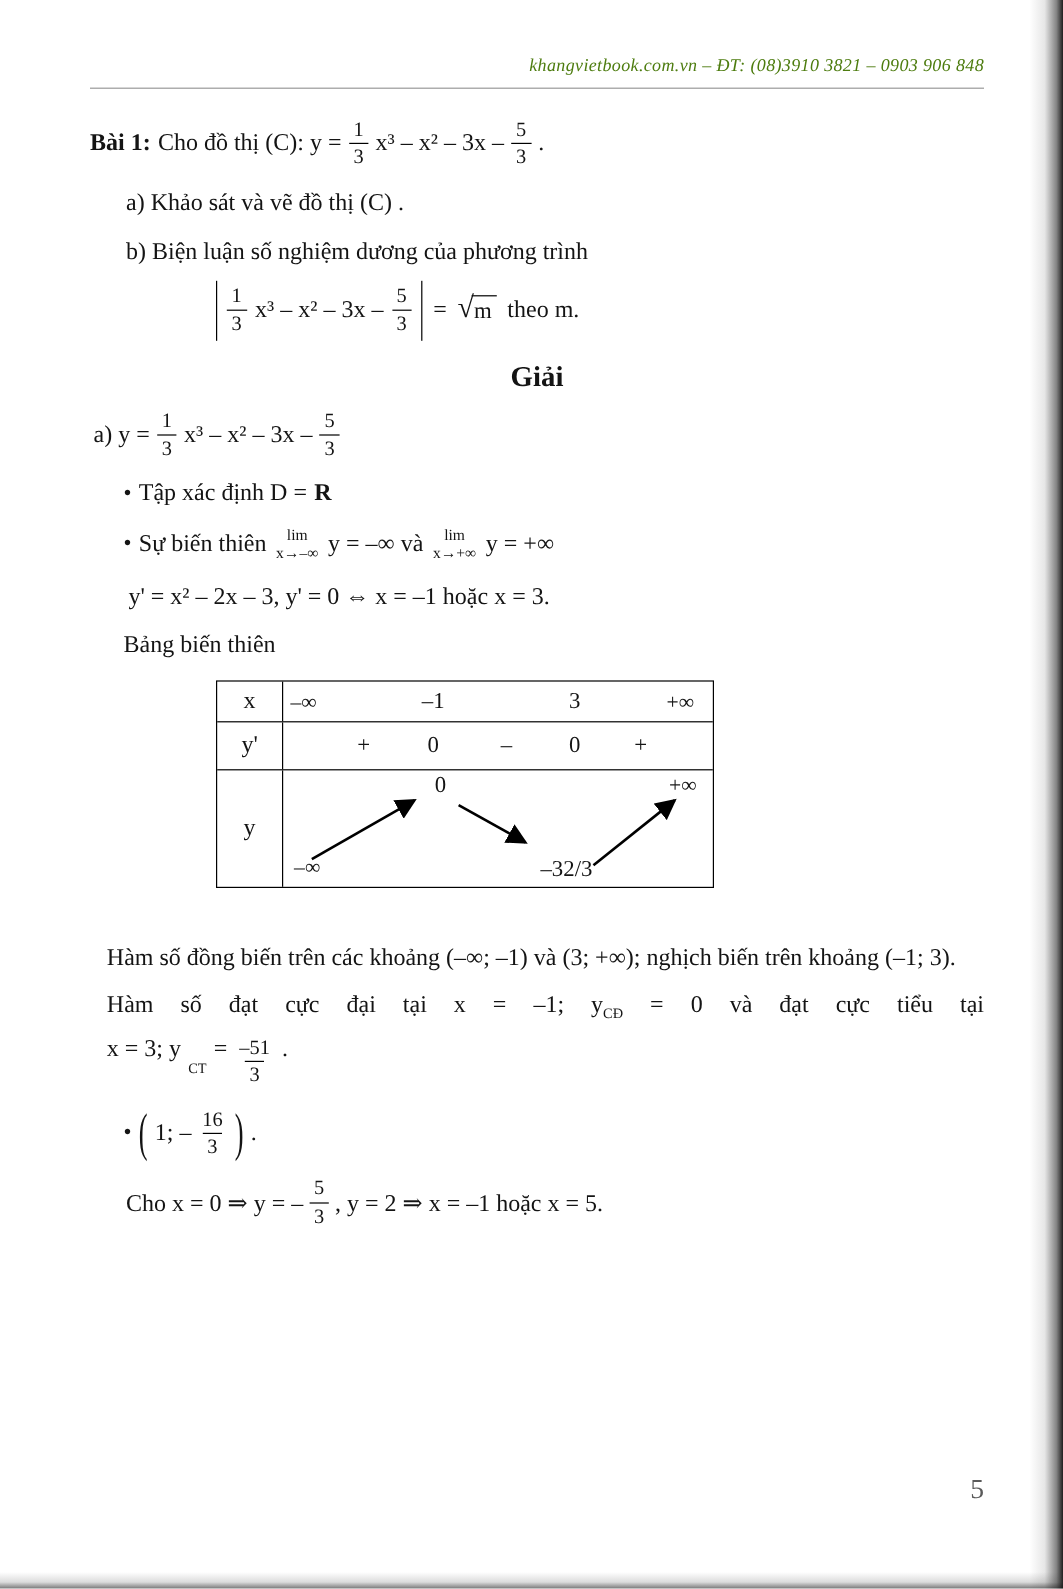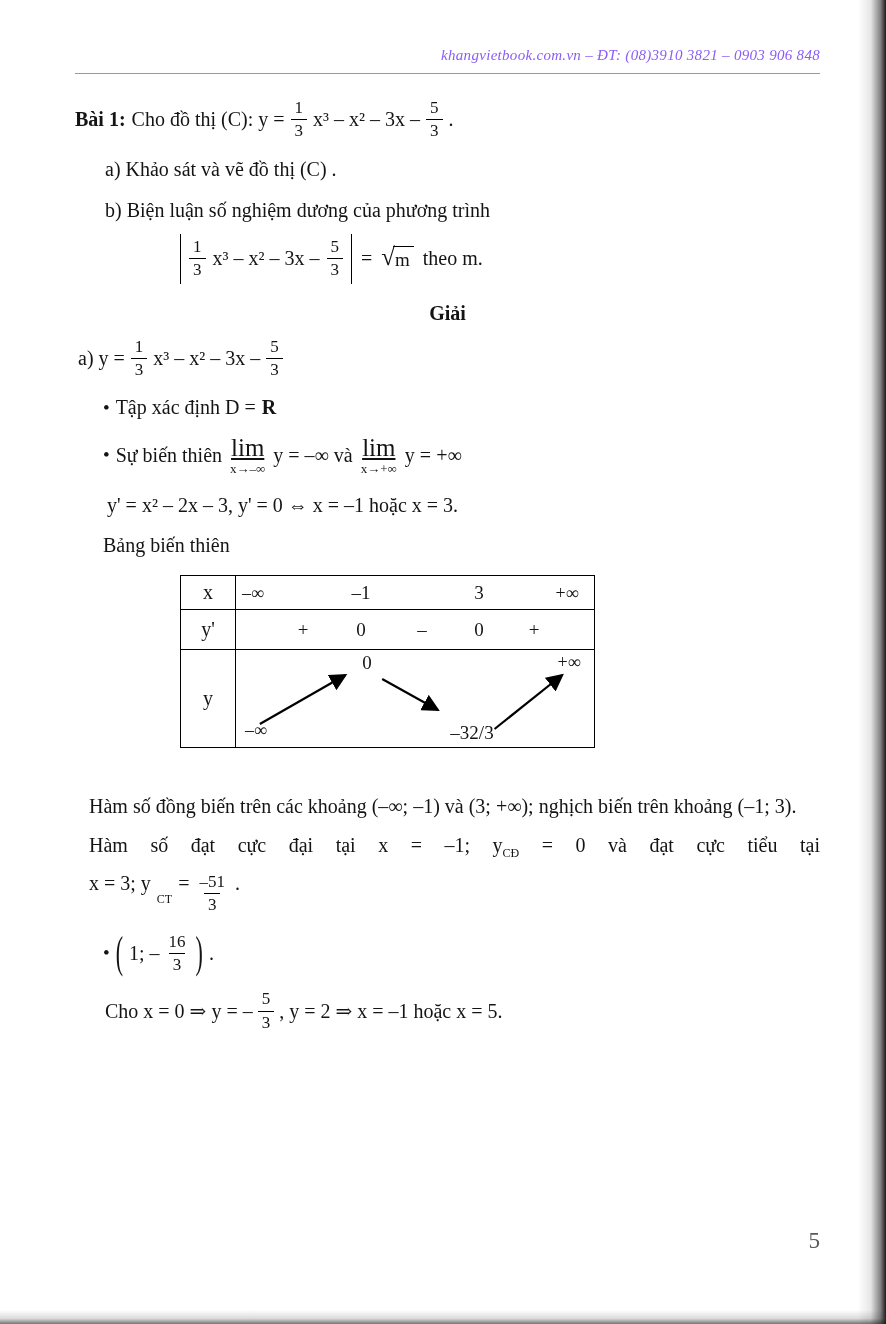--- a/index.html
+++ b/index.html
@@ -2,46 +2,46 @@
 <html><head>
 <meta charset="utf-8">
 <style>
   * { margin:0; padding:0; box-sizing:border-box; }
   html,body { width:886px; height:1324px; background:#fff; }
   body { font-family:"Liberation Serif","DejaVu Serif",serif; color:#141414; }
   .page { position:relative; width:886px; height:1324px; background:#fff; overflow:hidden; }
   .content { padding:46px 66px 0 75px; }
 
   .header { text-align:right; border-bottom:1.5px solid #9a9a9a; padding-bottom:9px; }
-  .header-text { font-style:italic; font-size:15px; color:#8b5cf6; letter-spacing:.3px; }
+  .header-text { font-style:italic; font-size:15px; color:#4d7c0f; letter-spacing:.3px; }
 
   .line { font-size:20px; }
   .mline { display:flex; align-items:center; gap:6px; }
   .bold { font-weight:bold; }
 
   .frac { display:inline-flex; flex-direction:column; align-items:center; font-size:17px; line-height:1.2; }
   .frac .num { padding:0 4px 1px; }
   .frac .den { border-top:1.3px solid #000; padding:1px 4px 0; }
 
   .problem-line { margin-top:24px; }
   .indent-a { padding-left:30px; margin-top:13px; line-height:1.4; }
 
   .eq-line { margin-left:105px; margin-top:10px; gap:9px; }
   .abs { display:inline-flex; align-items:center; gap:7px; border-left:1.8px solid #000; border-right:1.8px solid #000; padding:3px 8px; }
   .sqrt { display:inline-flex; align-items:flex-start; }
   .radical { font-size:25px; line-height:1; transform:translateY(-2px); }
   .radicand { border-top:1.5px solid #000; padding:2px 4px 0 2px; margin-left:-2px; font-size:19px; }
 
-  .giai { margin-top:18px; text-align:center; font-weight:bold; font-size:20px; }
+  .giai { margin-top:18px; text-align:center; font-weight:bold; font-size:24px; }
   .parta-line { margin-top:12px; padding-left:3px; }
 
   .bullet-line { margin-left:28px; margin-top:16px; }
   .bullet { font-size:19px; }
   .lim { display:inline-flex; flex-direction:column; align-items:center; line-height:1; margin:0 2px; }
-  .lim-word { font-size:25px;text-decoration:underline; }
+  .lim-word { font-size:13px; }
   .lim-sub { font-size:13px; margin-top:2px; }
 
   .deriv-line { padding-left:32px; margin-top:16px; line-height:1.4; }
   .bbt-label { padding-left:28px; margin-top:12px; line-height:1.4; }
 
   .bbt-table { position:relative; margin:16px 0 0 105px; width:415px; border:1.4px solid #000; font-size:19px; }
   .bbt-row { position:relative; }
   .row-x { height:34px; border-bottom:1.2px solid #000; }
   .row-yp { height:40px; border-bottom:1.2px solid #000; }
   .row-y { height:97px; }

